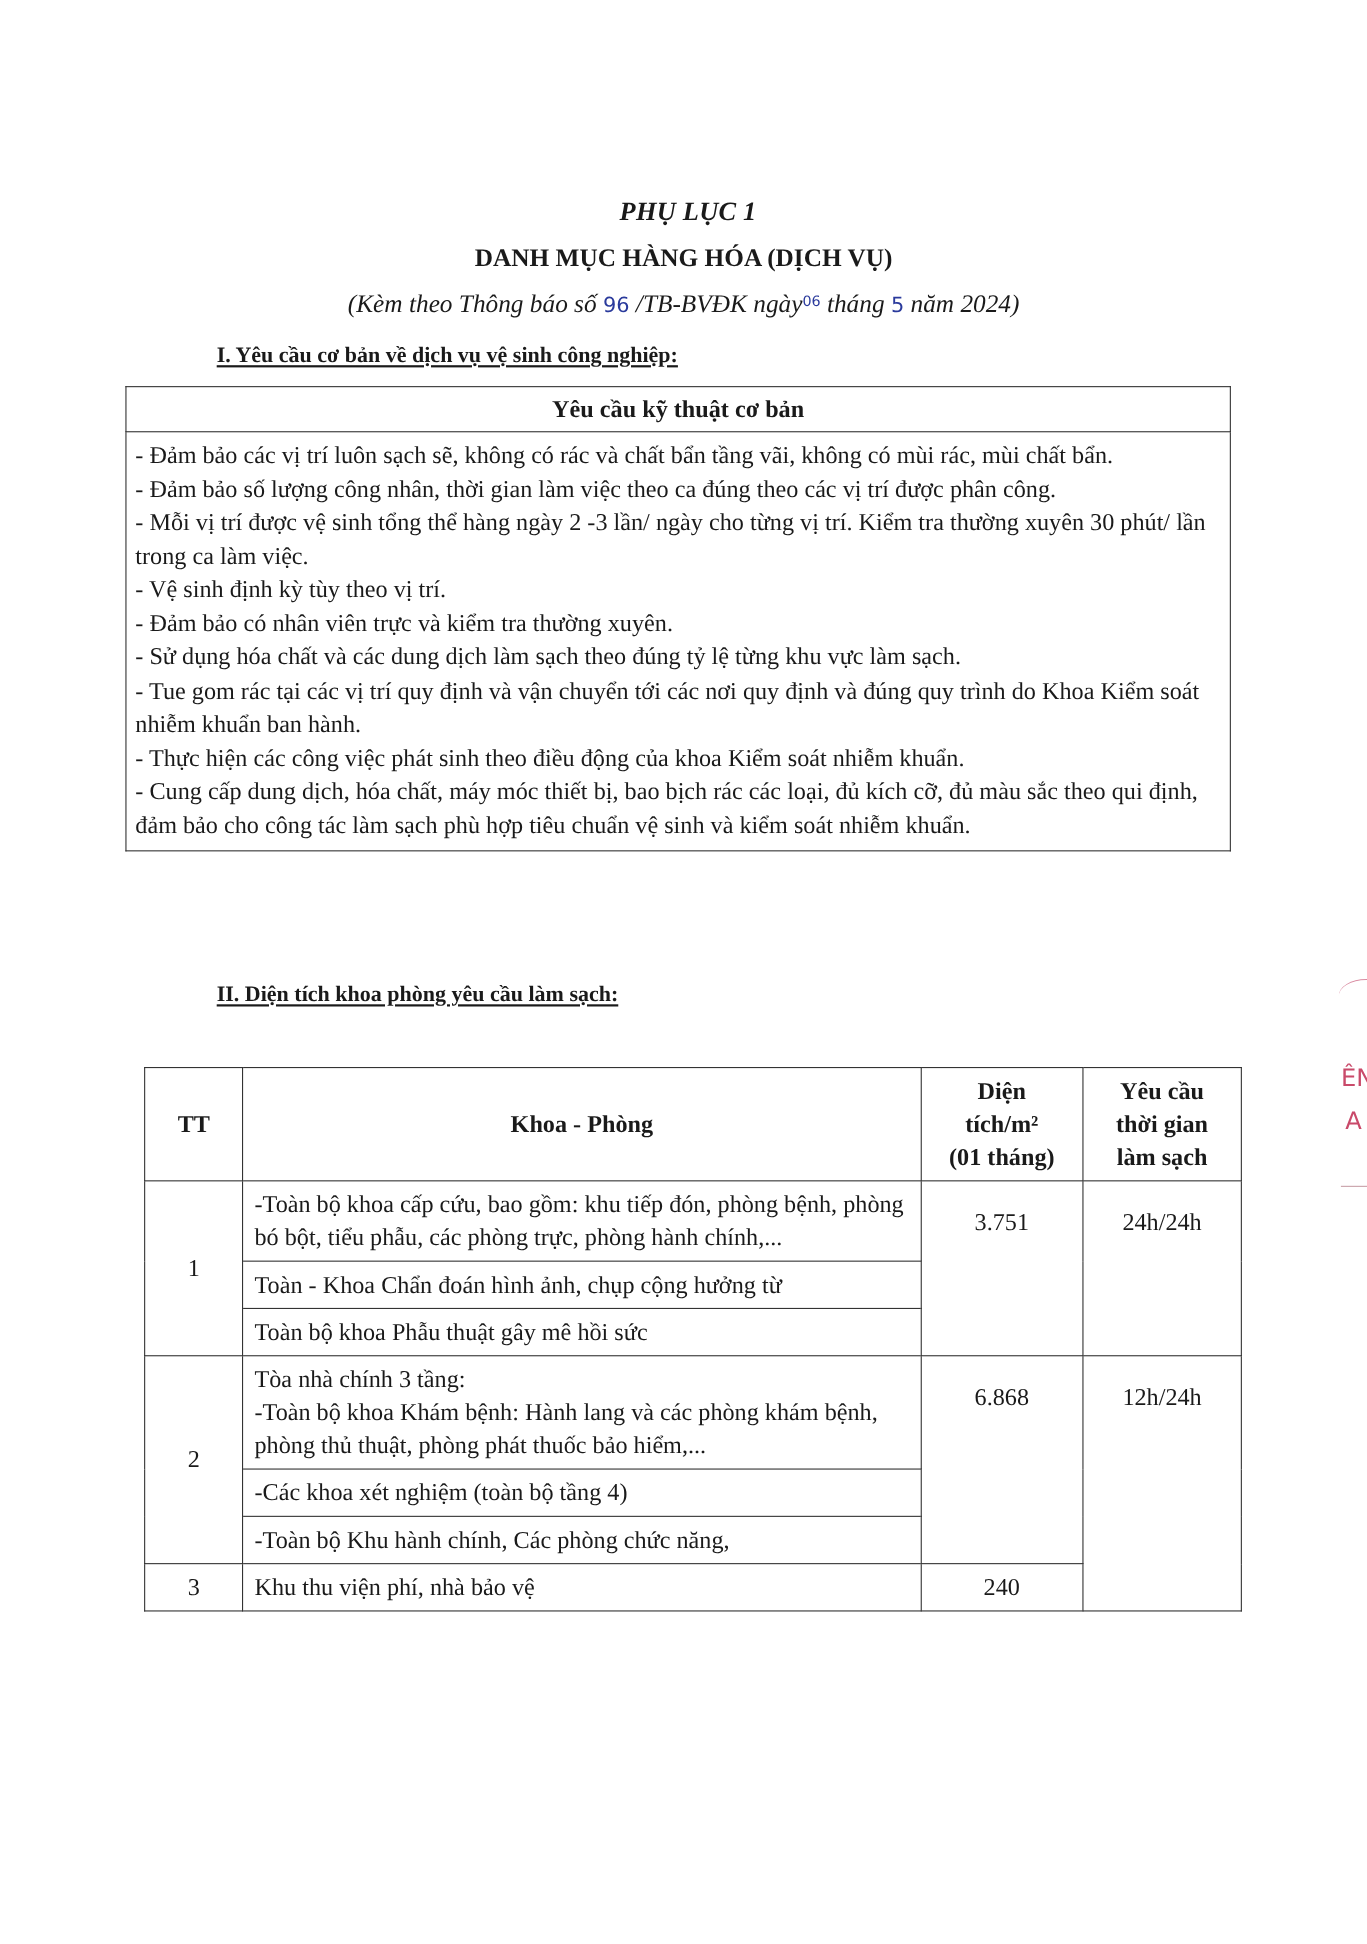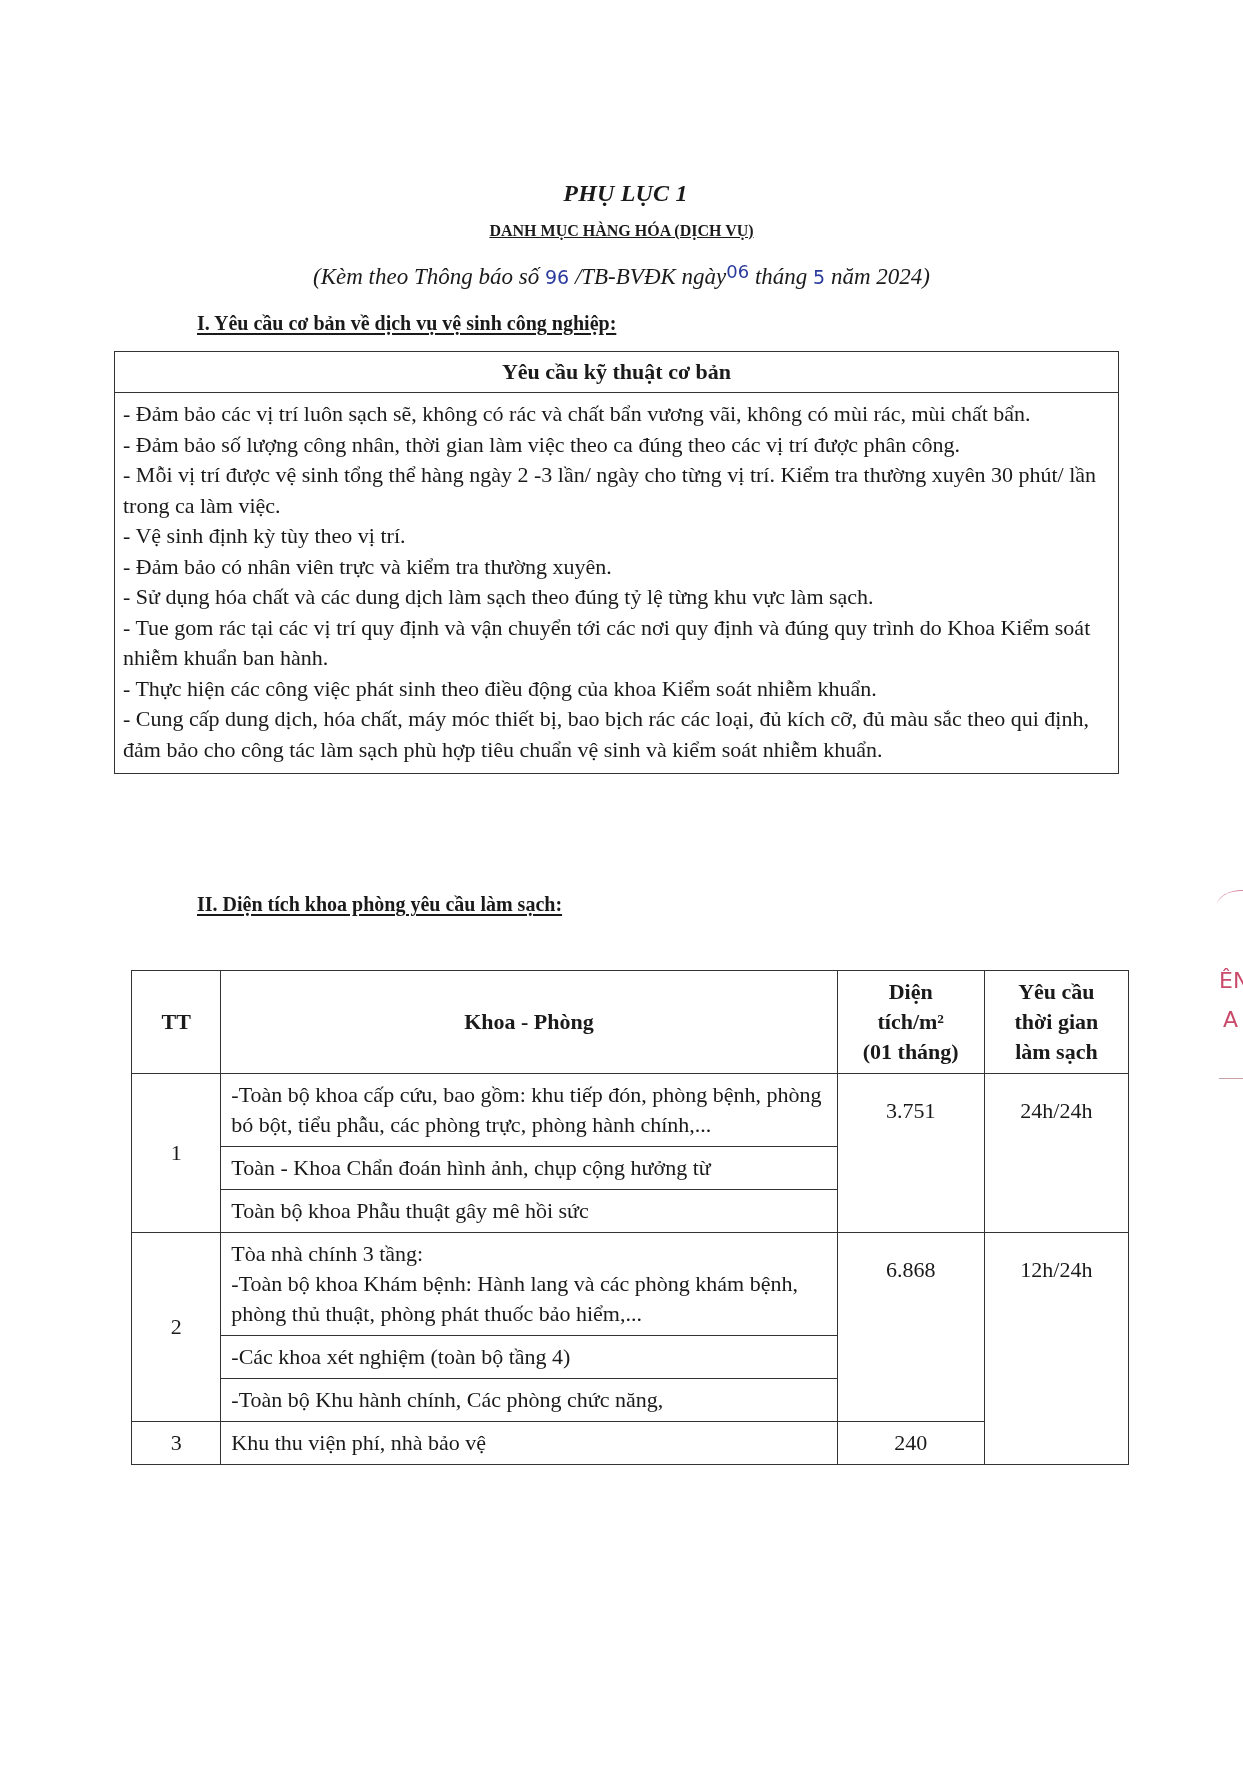--- a/index.html
+++ b/index.html
@@ -7,28 +7,28 @@
     width: 1243px; height: 1767px; position: relative; overflow: hidden;
     font-family: "Liberation Serif", "DejaVu Serif", serif; color: #1a1a1a;
   }
   .page { position: absolute; left: 0; top: 0; width: 1243px; height: 1767px; }
   .title1 {
     position: absolute; top: 180px; left: 4px; width: 1243px; text-align: center;
     font-weight: bold; font-size: 24px; letter-spacing: 0.2px; font-style: italic;
   }
   .title2 {
     position: absolute; top: 222px; left: 0; width: 1243px; text-align: center;
-    font-weight: bold; font-size: 16px; text-decoration: underline;
+    font-weight: bold; font-size: 23px;
   }
   .subtitle {
     position: absolute; top: 264px; left: 0; width: 1243px; text-align: center;
     font-style: italic; font-size: 23px;
   }
   .hand { font-family: "DejaVu Sans", sans-serif; font-style: normal; color: #2a3a9c; font-size: 19px; }
-  .hand.sup { position: relative; top: -6px; font-size: 18px; margin-top: 48px; }
+  .hand.sup { position: relative; top: -6px; font-size: 13px; margin-top: 48px; }
   .section-head {
     position: absolute; font-weight: bold; font-size: 20px; text-decoration: underline;
     text-underline-offset: 3px;
   }
   .sec1 { top: 312px; left: 197px; }
   .sec2 { top: 893px; left: 197px; }
 
   table { border-collapse: collapse; position: absolute; }
   .req-table { left: 114px; top: 351px; width: 1005px; }
   .req-table th {
@@ -81,21 +81,21 @@
 
   <table class="req-table">
     <thead>
       <tr>
           <th>Yêu cầu kỹ thuật cơ bản</th>
         </tr>
     </thead>
     <tbody>
       <tr>
         <td>
-          <span class="req-line">- Đảm bảo các vị trí luôn sạch sẽ, không có rác và chất bẩn vương vãi, không có mùi rác, mùi chất bẩn.</span>
+          <span class="req-line">- Đảm bảo các vị trí luôn sạch sẽ, không có rác và chất bẩn tầng vãi, không có mùi rác, mùi chất bẩn.</span>
           <span class="req-line">- Đảm bảo số lượng công nhân, thời gian làm việc theo ca đúng theo các vị trí được phân công.</span>
           <span class="req-line">- Mỗi vị trí được vệ sinh tổng thể hàng ngày 2 -3 lần/ ngày cho từng vị trí. Kiểm tra thường xuyên 30 phút/ lần trong ca làm việc.</span>
           <span class="req-line">- Vệ sinh định kỳ tùy theo vị trí.</span>
           <span class="req-line">- Đảm bảo có nhân viên trực và kiểm tra thường xuyên.</span>
           <span class="req-line">- Sử dụng hóa chất và các dung dịch làm sạch theo đúng tỷ lệ từng khu vực làm sạch.</span>
           <span class="req-line">- Tue gom rác tại các vị trí quy định và vận chuyển tới các nơi quy định và đúng quy trình do Khoa Kiểm soát nhiễm khuẩn ban hành.</span>
           <span class="req-line">- Thực hiện các công việc phát sinh theo điều động của khoa Kiểm soát nhiễm khuẩn.</span>
           <span class="req-line">- Cung cấp dung dịch, hóa chất, máy móc thiết bị, bao bịch rác các loại, đủ kích cỡ, đủ màu sắc theo qui định, đảm bảo cho công tác làm sạch phù hợp tiêu chuẩn vệ sinh và kiểm soát nhiễm khuẩn.</span>
         </td>
       </tr>

